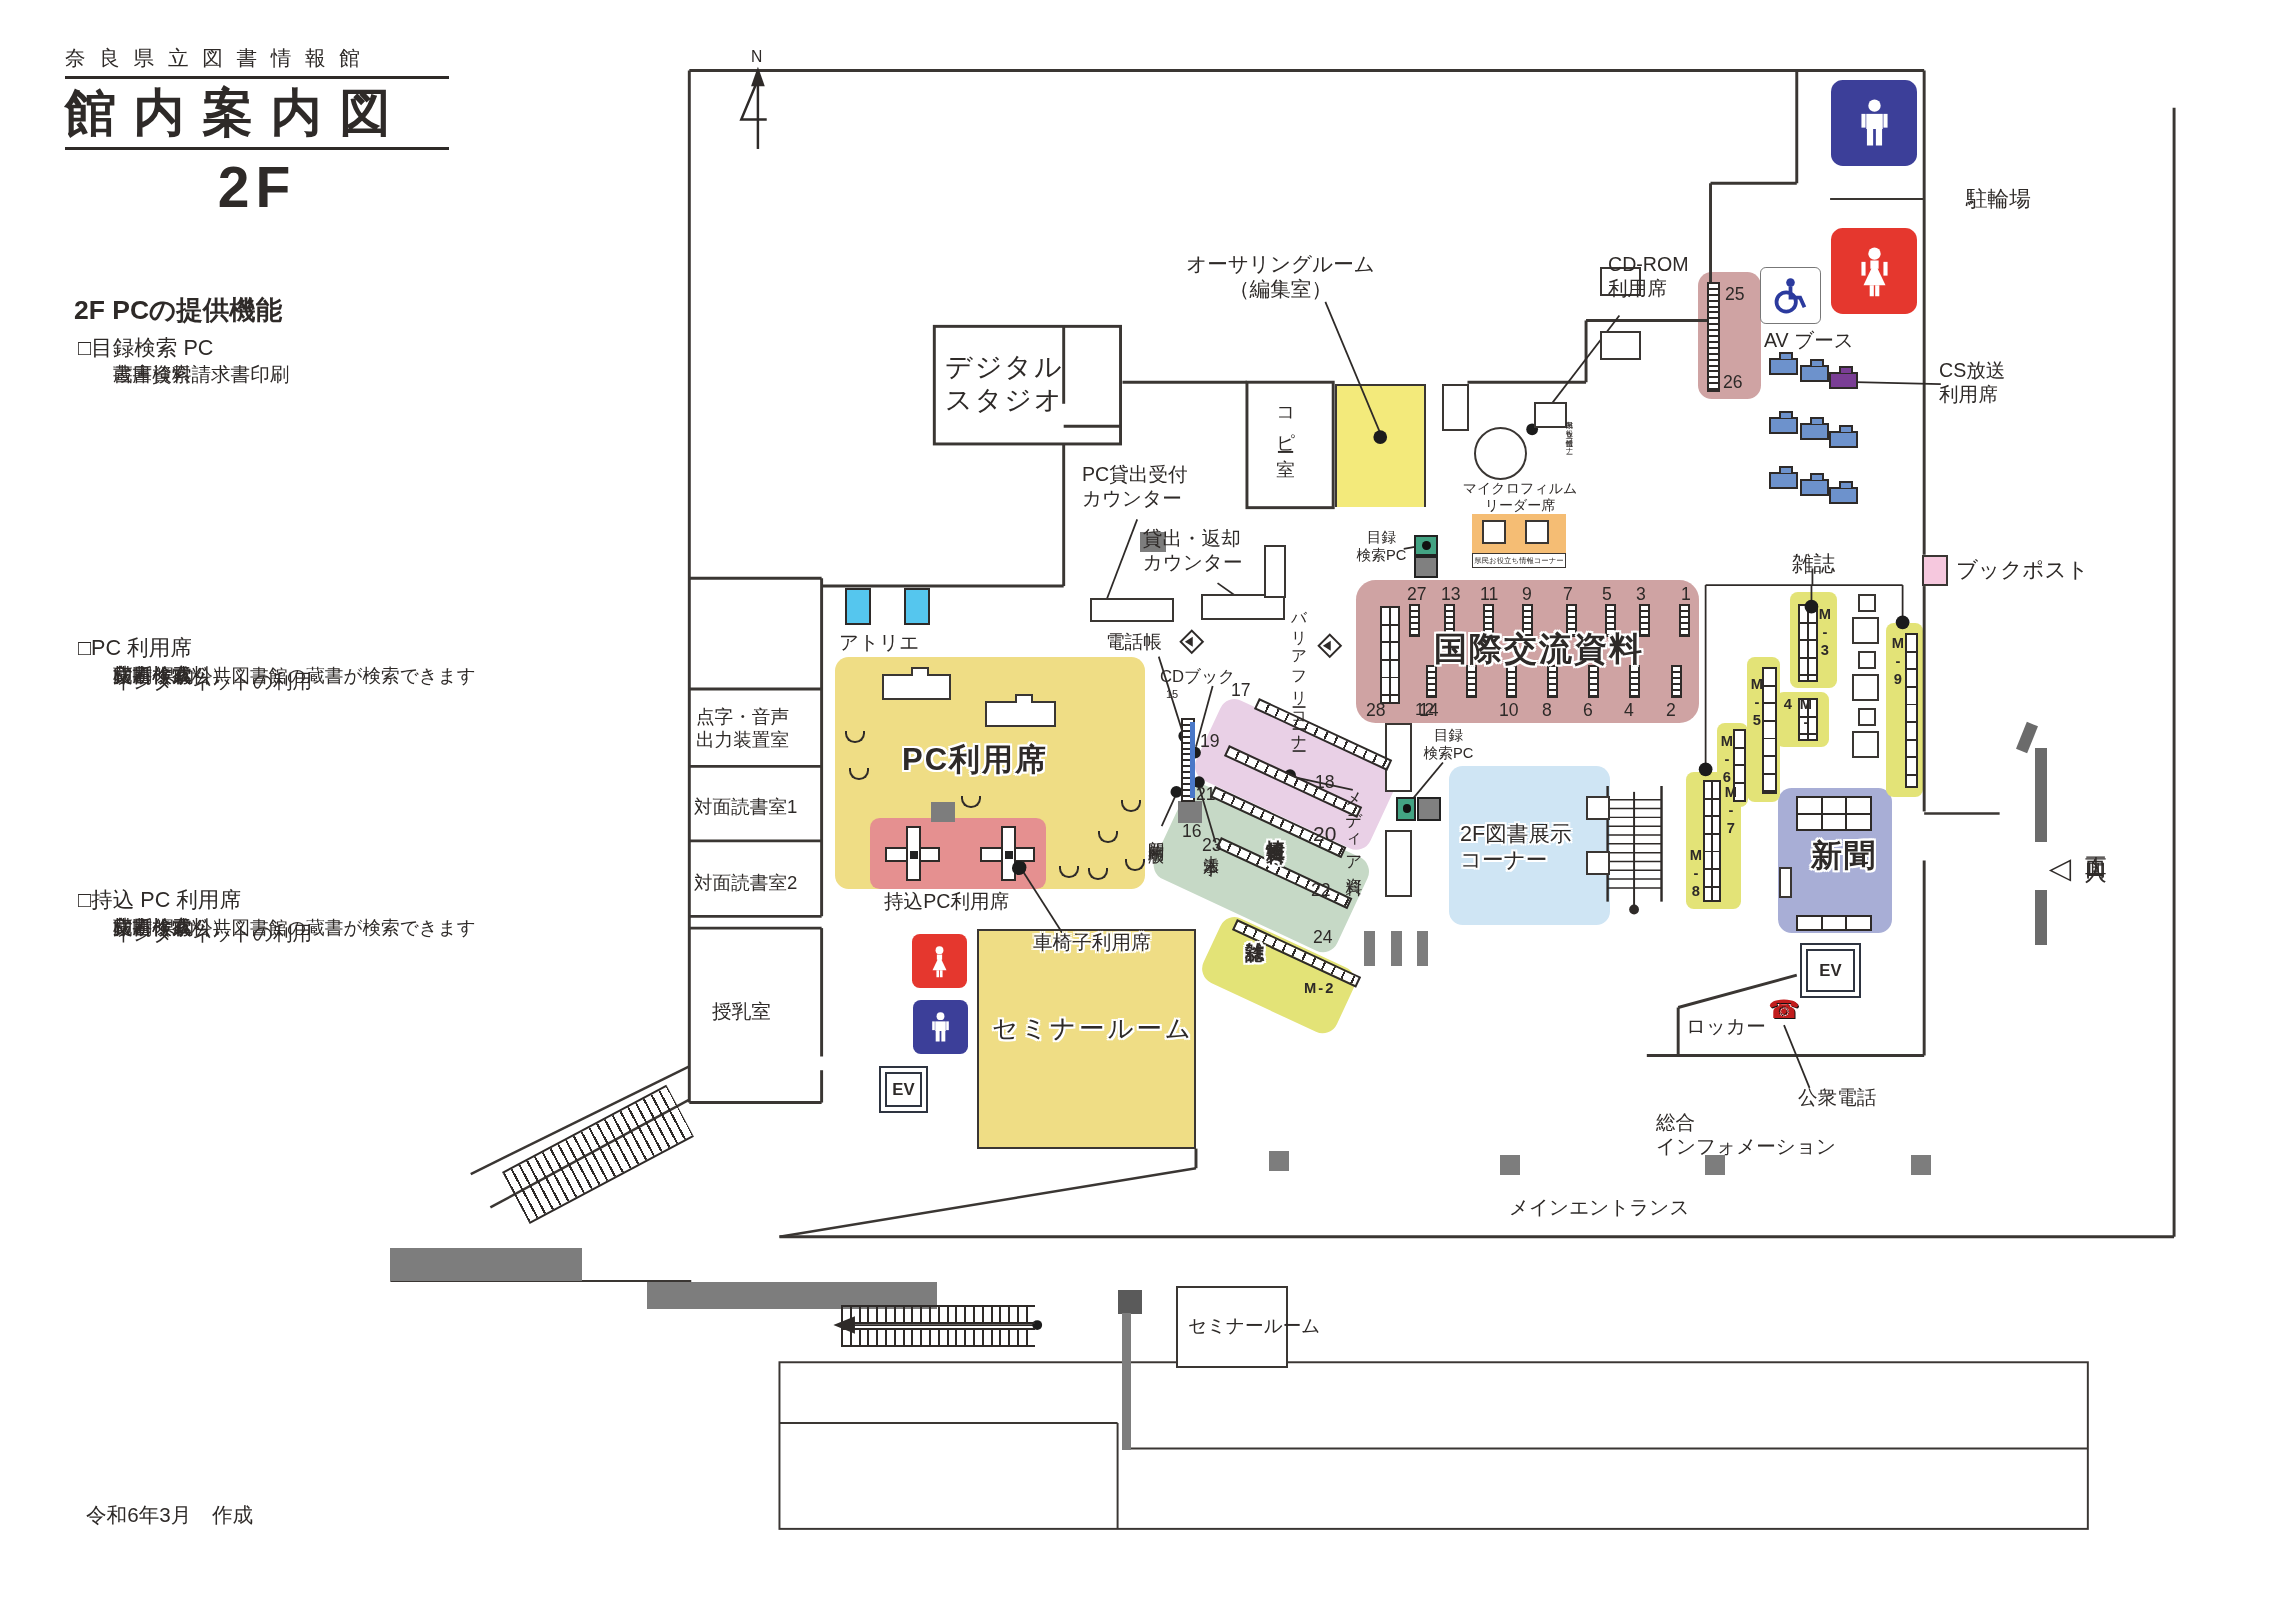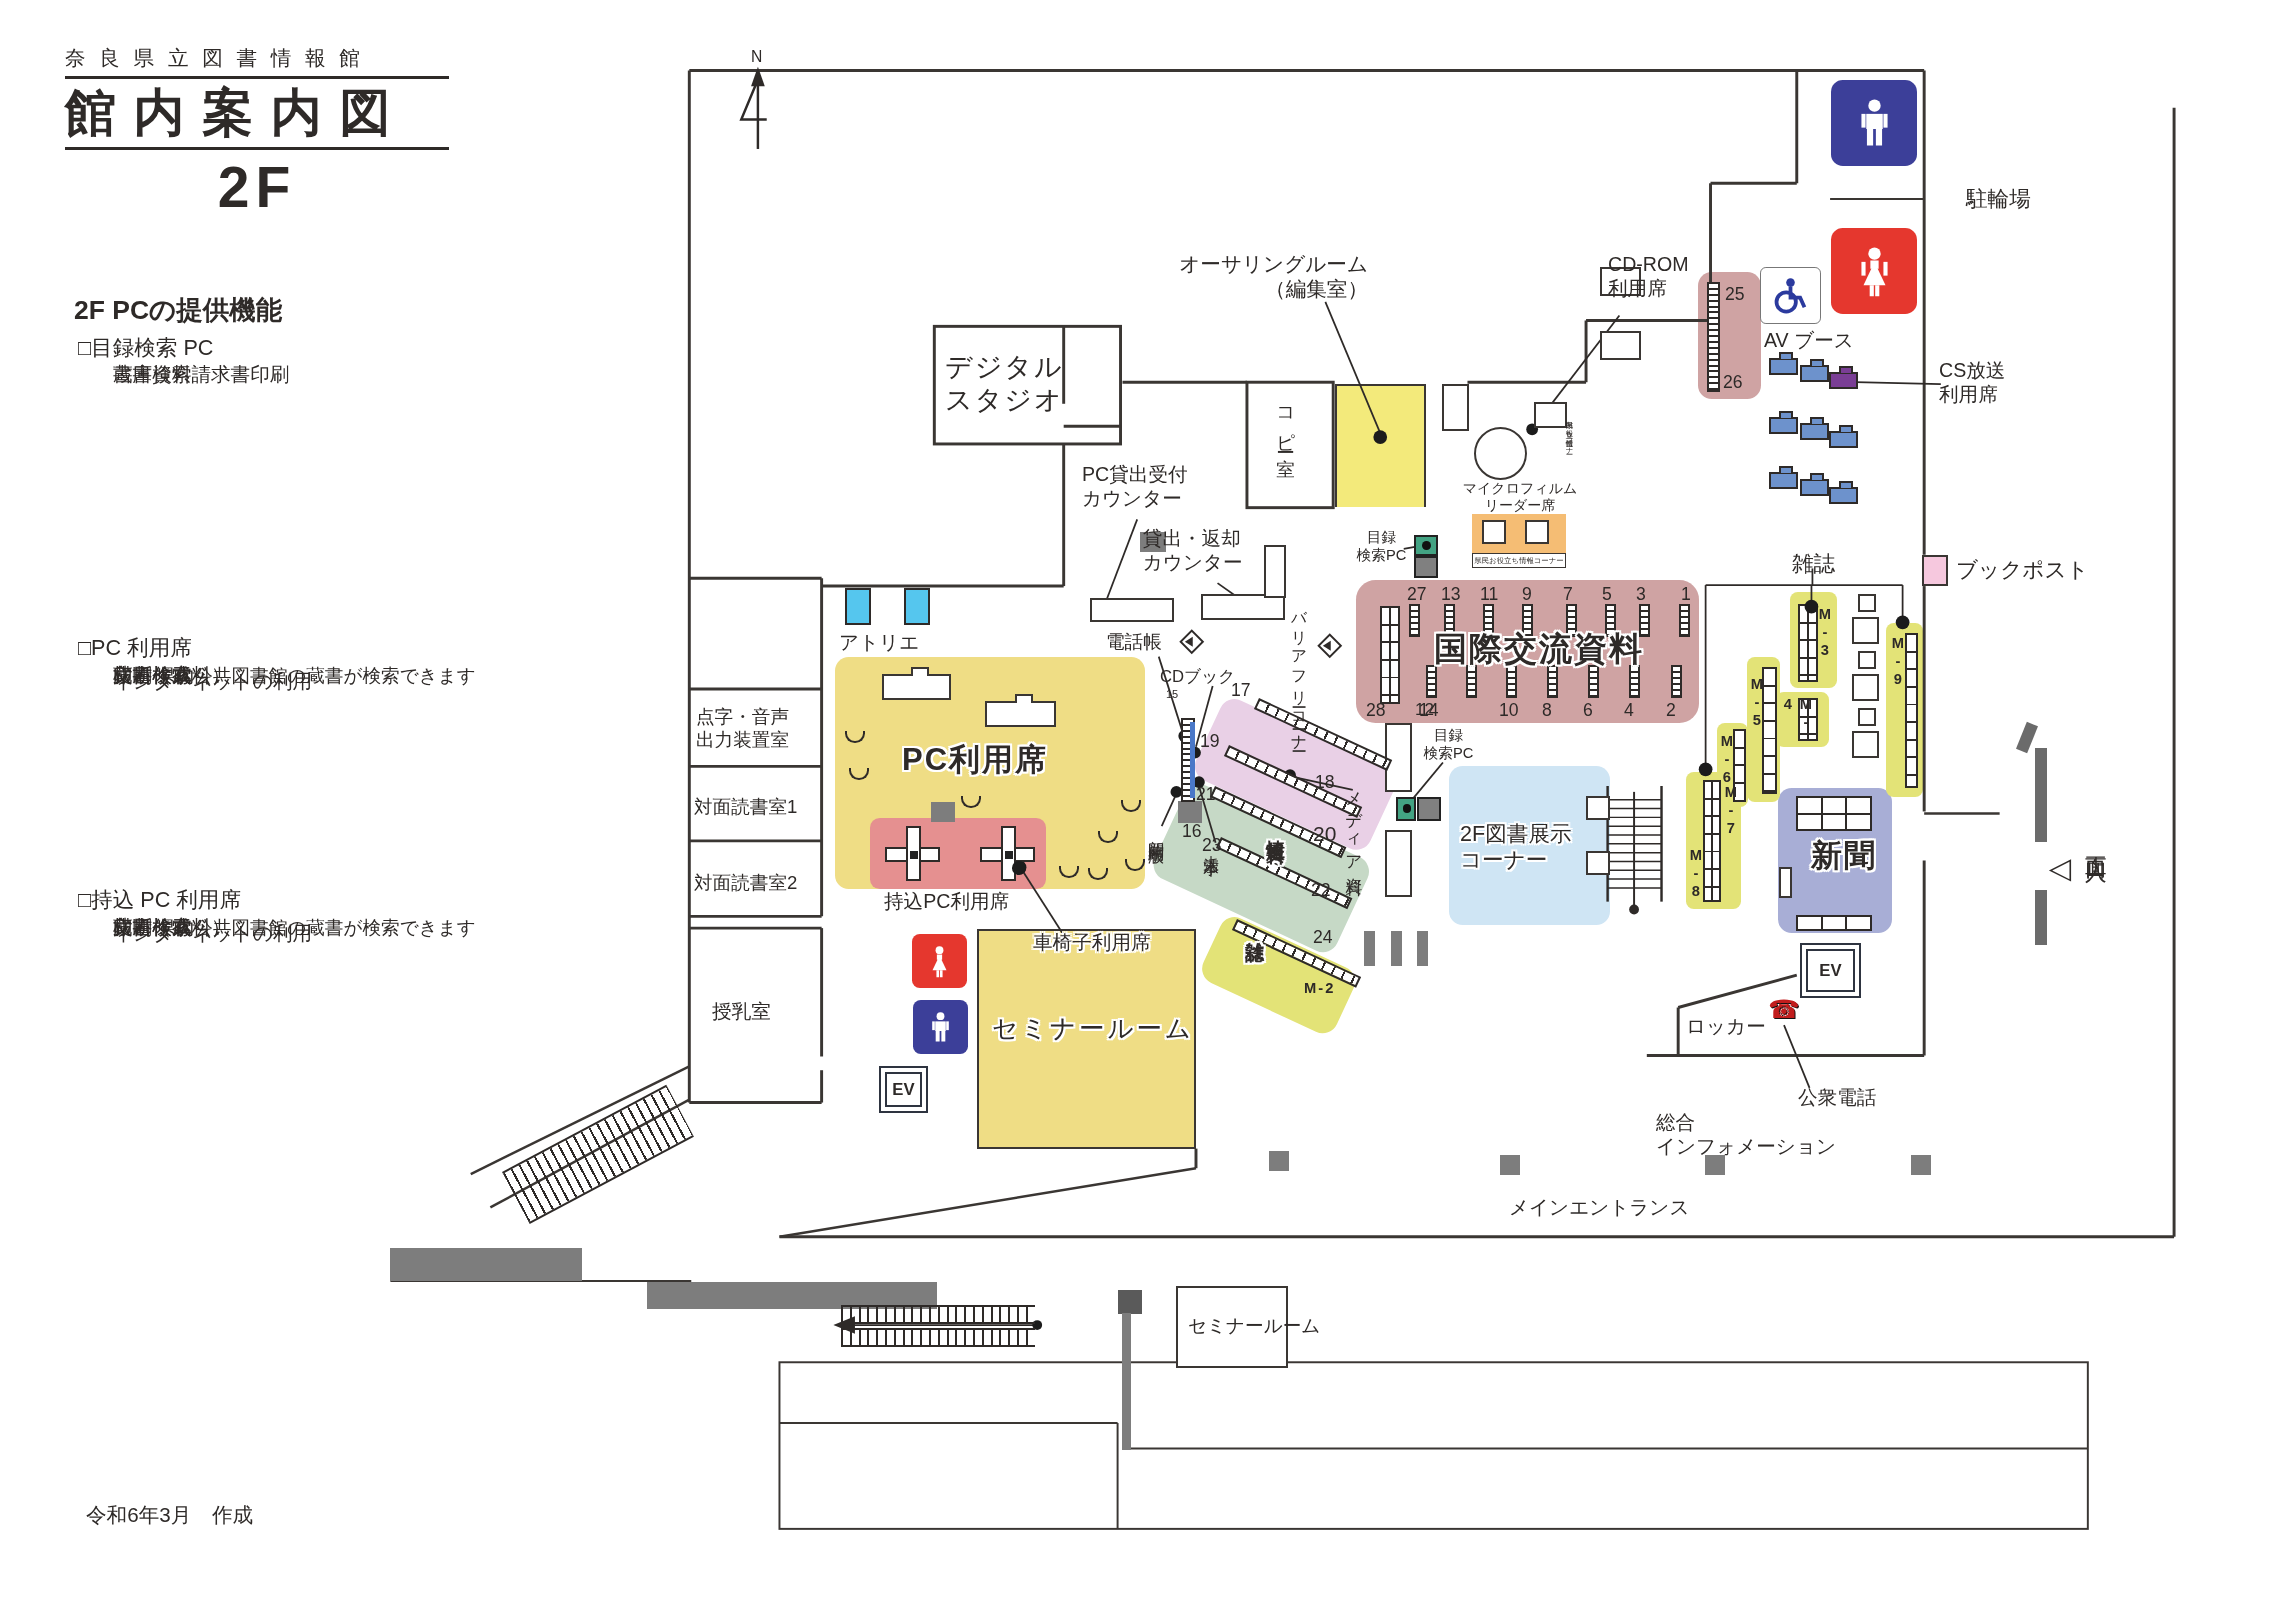--- a/index.html
+++ b/index.html
@@ -411,21 +411,21 @@
   <div class="ev" style="left:1800px;top:943px;width:61px;height:55px">
       <div>EV</div>
     </div>
 
   <div class="tbl3" style="left:1796px;top:796px;width:76px;height:35px"></div>
   <div class="tbl3b" style="left:1796px;top:915px;width:76px;height:15.7px"></div>
 
   <div class="lbl" style="left:751px;top:47px;font-size:15.7px">N</div>
   <div class="lbl" style="left:945px;top:351px;font-size:27px;letter-spacing:2px">デジタル
 スタジオ</div>
-  <div class="lbl" style="left:1135px;top:251px;width:233px;font-size:20.6px;text-align:right">オーサリングルーム
+  <div class="lbl" style="left:1164px;top:251px;width:233px;font-size:20.6px;text-align:center">オーサリングルーム
 （編集室）</div>
   <div class="lbl v" style="left:1274px;top:396px;height:108px;font-size:18.6px">コピー室</div>
   <div class="lbl" style="left:1608px;top:253px;font-size:19.6px">CD-ROM
 利用席</div>
   <div class="lbl" style="left:1462px;top:480px;width:116px;font-size:14px;text-align:center">マイクロフィルム
 リーダー席</div>
   <div class="lbl" style="left:1474px;top:556px;width:90px;font-size:7.4px;text-align:center;white-space:nowrap">県民お役立ち情報コーナー</div>
   <div class="lbl v" style="left:1565px;top:416px;height:73px;font-size:7.4px;letter-spacing:0">県民お役立ち情報コーナー</div>
   <div class="lbl" style="left:1353px;top:529px;width:57px;font-size:14.7px;text-align:center">目録
 検索PC</div>

